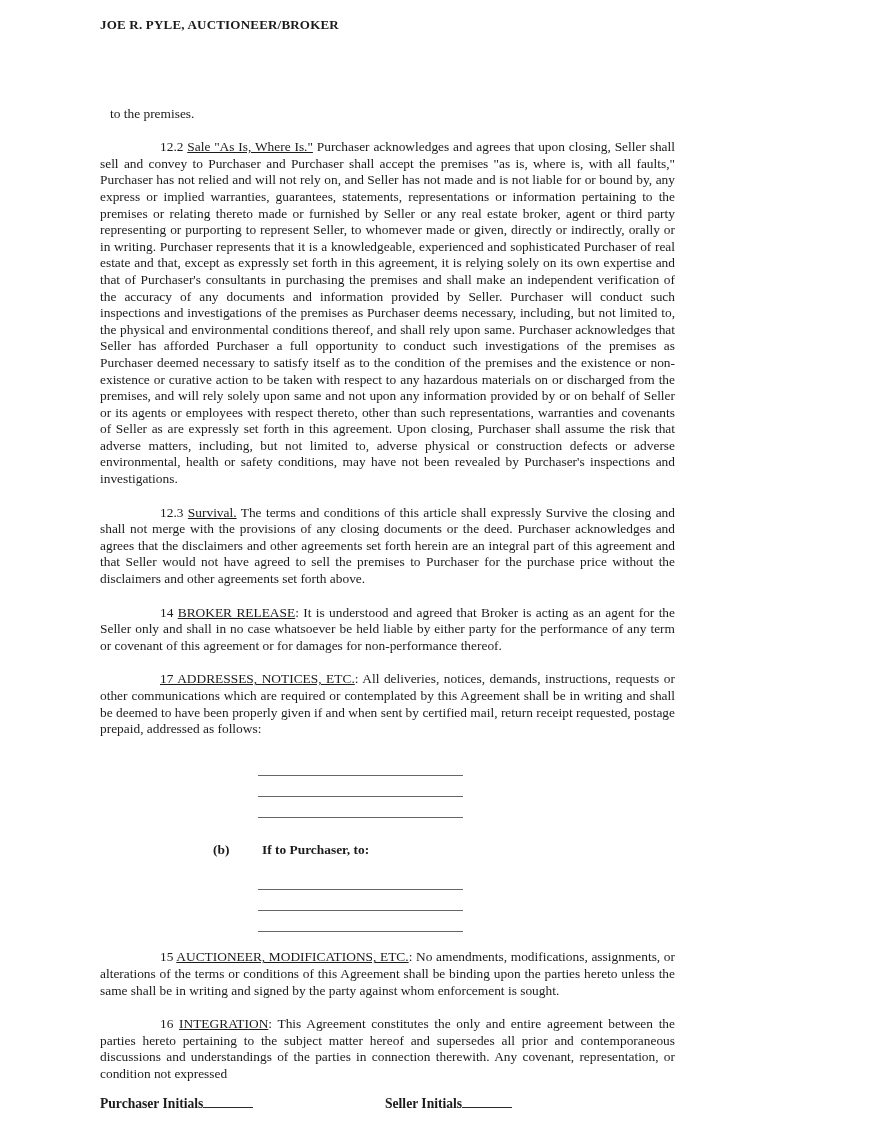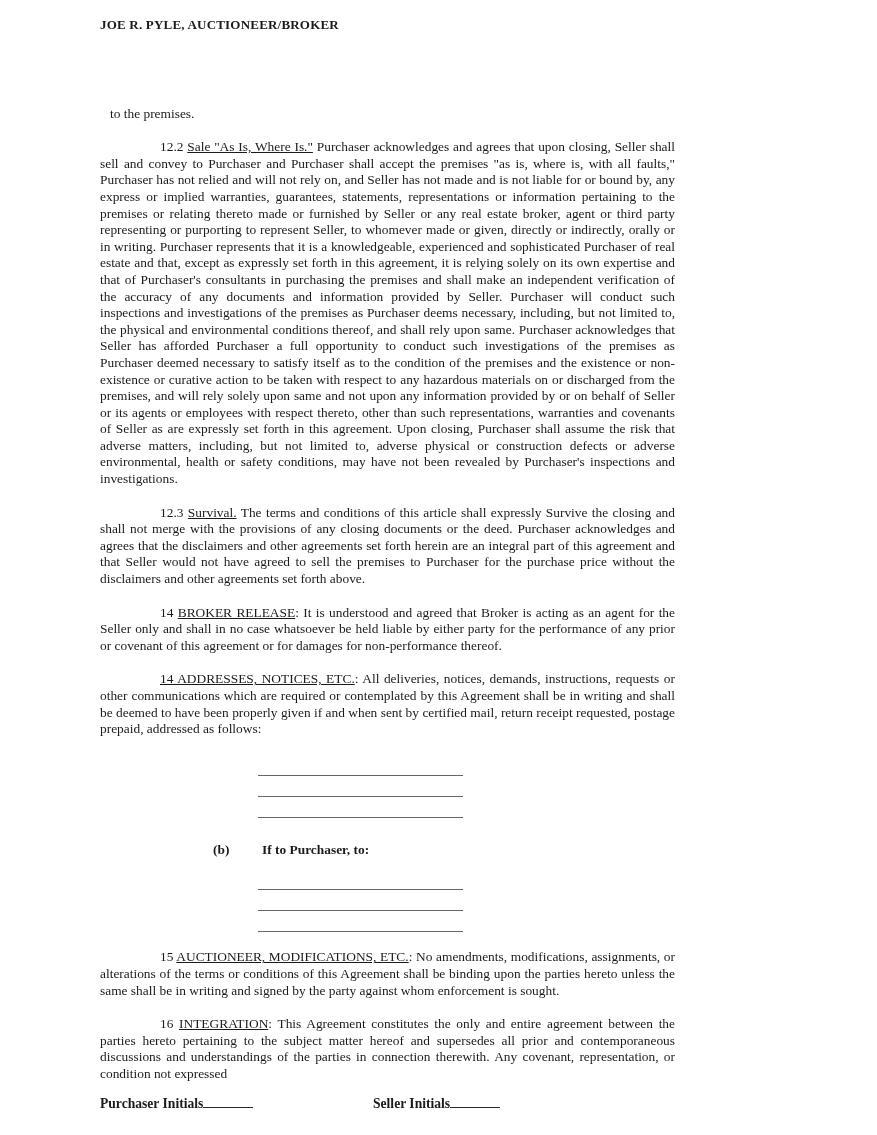--- a/index.html
+++ b/index.html
@@ -57,20 +57,21 @@
   }
   .notice-block.second {
     margin-top: 24px;
     font-weight: bold;
   }
   .doc-footer {
     margin-top: 11px;
     font-weight: bold;
     font-size: 13.6px;
     display: flex;
+    gap: 12px;
   }
   .footer-item.purchaser { width: 273px; }
   .initials-line {
     display: inline-block;
     width: 50px;
     border-bottom: 1px solid #2a2a2a;
     height: 13px;
   }
 </style>
 </head>
@@ -84,25 +85,25 @@
 
   <p class="para">
     <span>12.2 </span><span class="u">Sale "As Is, Where Is."</span><span></span><span> Purchaser acknowledges and agrees that upon closing, Seller shall sell and convey to Purchaser and Purchaser shall accept the premises "as is, where is, with all faults," Purchaser has not relied and will not rely on, and Seller has not made and is not liable for or bound by, any express or implied warranties, guarantees, statements, representations or information pertaining to the premises or relating thereto made or furnished by Seller or any real estate broker, agent or third party representing or purporting to represent Seller, to whomever made or given, directly or indirectly, orally or in writing. Purchaser represents that it is a knowledgeable, experienced and sophisticated Purchaser of real estate and that, except as expressly set forth in this agreement, it is relying solely on its own expertise and that of Purchaser's consultants in purchasing the premises and shall make an independent verification of the accuracy of any documents and information provided by Seller. Purchaser will conduct such inspections and investigations of the premises as Purchaser deems necessary, including, but not limited to, the physical and environmental conditions thereof, and shall rely upon same. Purchaser acknowledges that Seller has afforded Purchaser a full opportunity to conduct such investigations of the premises as Purchaser deemed necessary to satisfy itself as to the condition of the premises and the existence or non-existence or curative action to be taken with respect to any hazardous materials on or discharged from the premises, and will rely solely upon same and not upon any information provided by or on behalf of Seller or its agents or employees with respect thereto, other than such representations, warranties and covenants of Seller as are expressly set forth in this agreement. Upon closing, Purchaser shall assume the risk that adverse matters, including, but not limited to, adverse physical or construction defects or adverse environmental, health or safety conditions, may have not been revealed by Purchaser's inspections and investigations.</span>
   </p>
 
   <p class="para">
     <span>12.3 </span><span class="u">Survival.</span><span></span><span> The terms and conditions of this article shall expressly Survive the closing and shall not merge with the provisions of any closing documents or the deed.  Purchaser acknowledges and agrees that the disclaimers and other agreements set forth herein are an integral part of this agreement and that Seller would not have agreed to sell the premises to Purchaser for the purchase price without the disclaimers and other agreements set forth above.</span>
   </p>
 
   <p class="para">
-    <span>14 </span><span class="u">BROKER RELEASE</span><span>:</span><span> It is understood and agreed that Broker is acting as an agent for the Seller only and shall in no case whatsoever be held liable by either party for the performance of any prior or covenant of this agreement or for damages for non-performance thereof.</span>
+    <span>14 </span><span class="u">BROKER RELEASE</span><span>:</span><span> It is understood and agreed that Broker is acting as an agent for the Seller only and shall in no case whatsoever be held liable by either party for the performance of any term or covenant of this agreement or for damages for non-performance thereof.</span>
   </p>
 
   <p class="para">
-    <span></span><span class="u">14 ADDRESSES, NOTICES, ETC.</span><span>:</span><span> All deliveries, notices, demands, instructions, requests or other communications which are required or contemplated by this Agreement shall be in writing and shall be deemed to have been properly given if and when sent by certified mail, return receipt requested, postage prepaid, addressed as follows:</span>
+    <span></span><span class="u">17 ADDRESSES, NOTICES, ETC.</span><span>:</span><span> All deliveries, notices, demands, instructions, requests or other communications which are required or contemplated by this Agreement shall be in writing and shall be deemed to have been properly given if and when sent by certified mail, return receipt requested, postage prepaid, addressed as follows:</span>
   </p>
 
   <div class="notice-block">
     <div class="blank-line first"></div>
     <div class="blank-line"></div>
     <div class="blank-line"></div>
   </div>
 
   <div class="notice-block second">
     <div class="notice-row">

